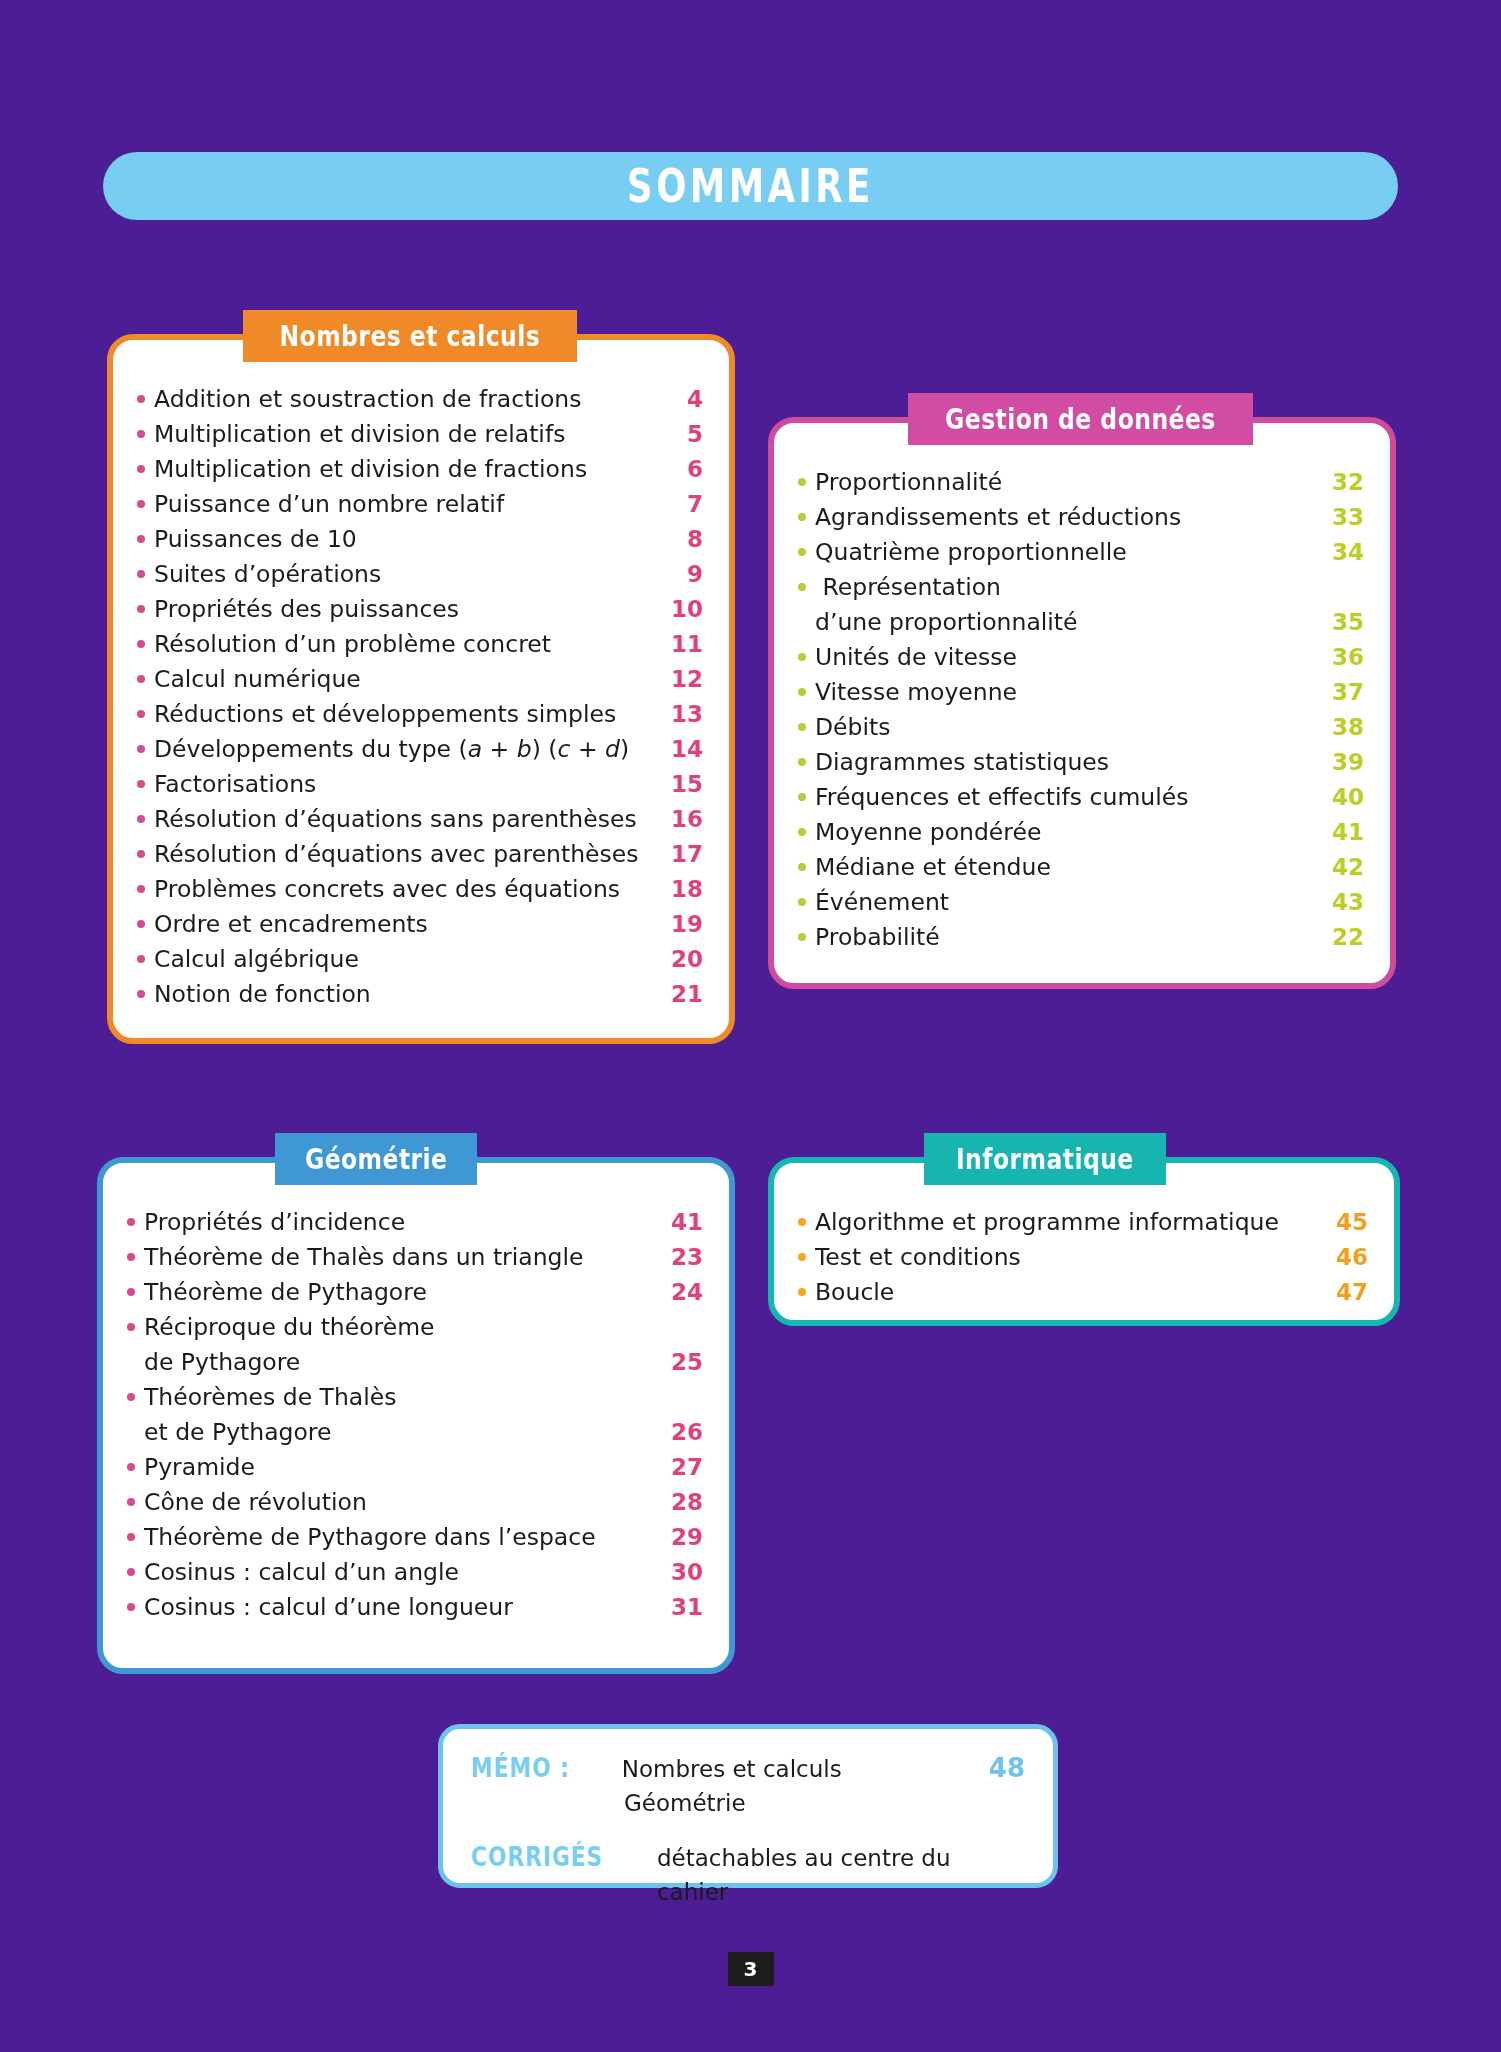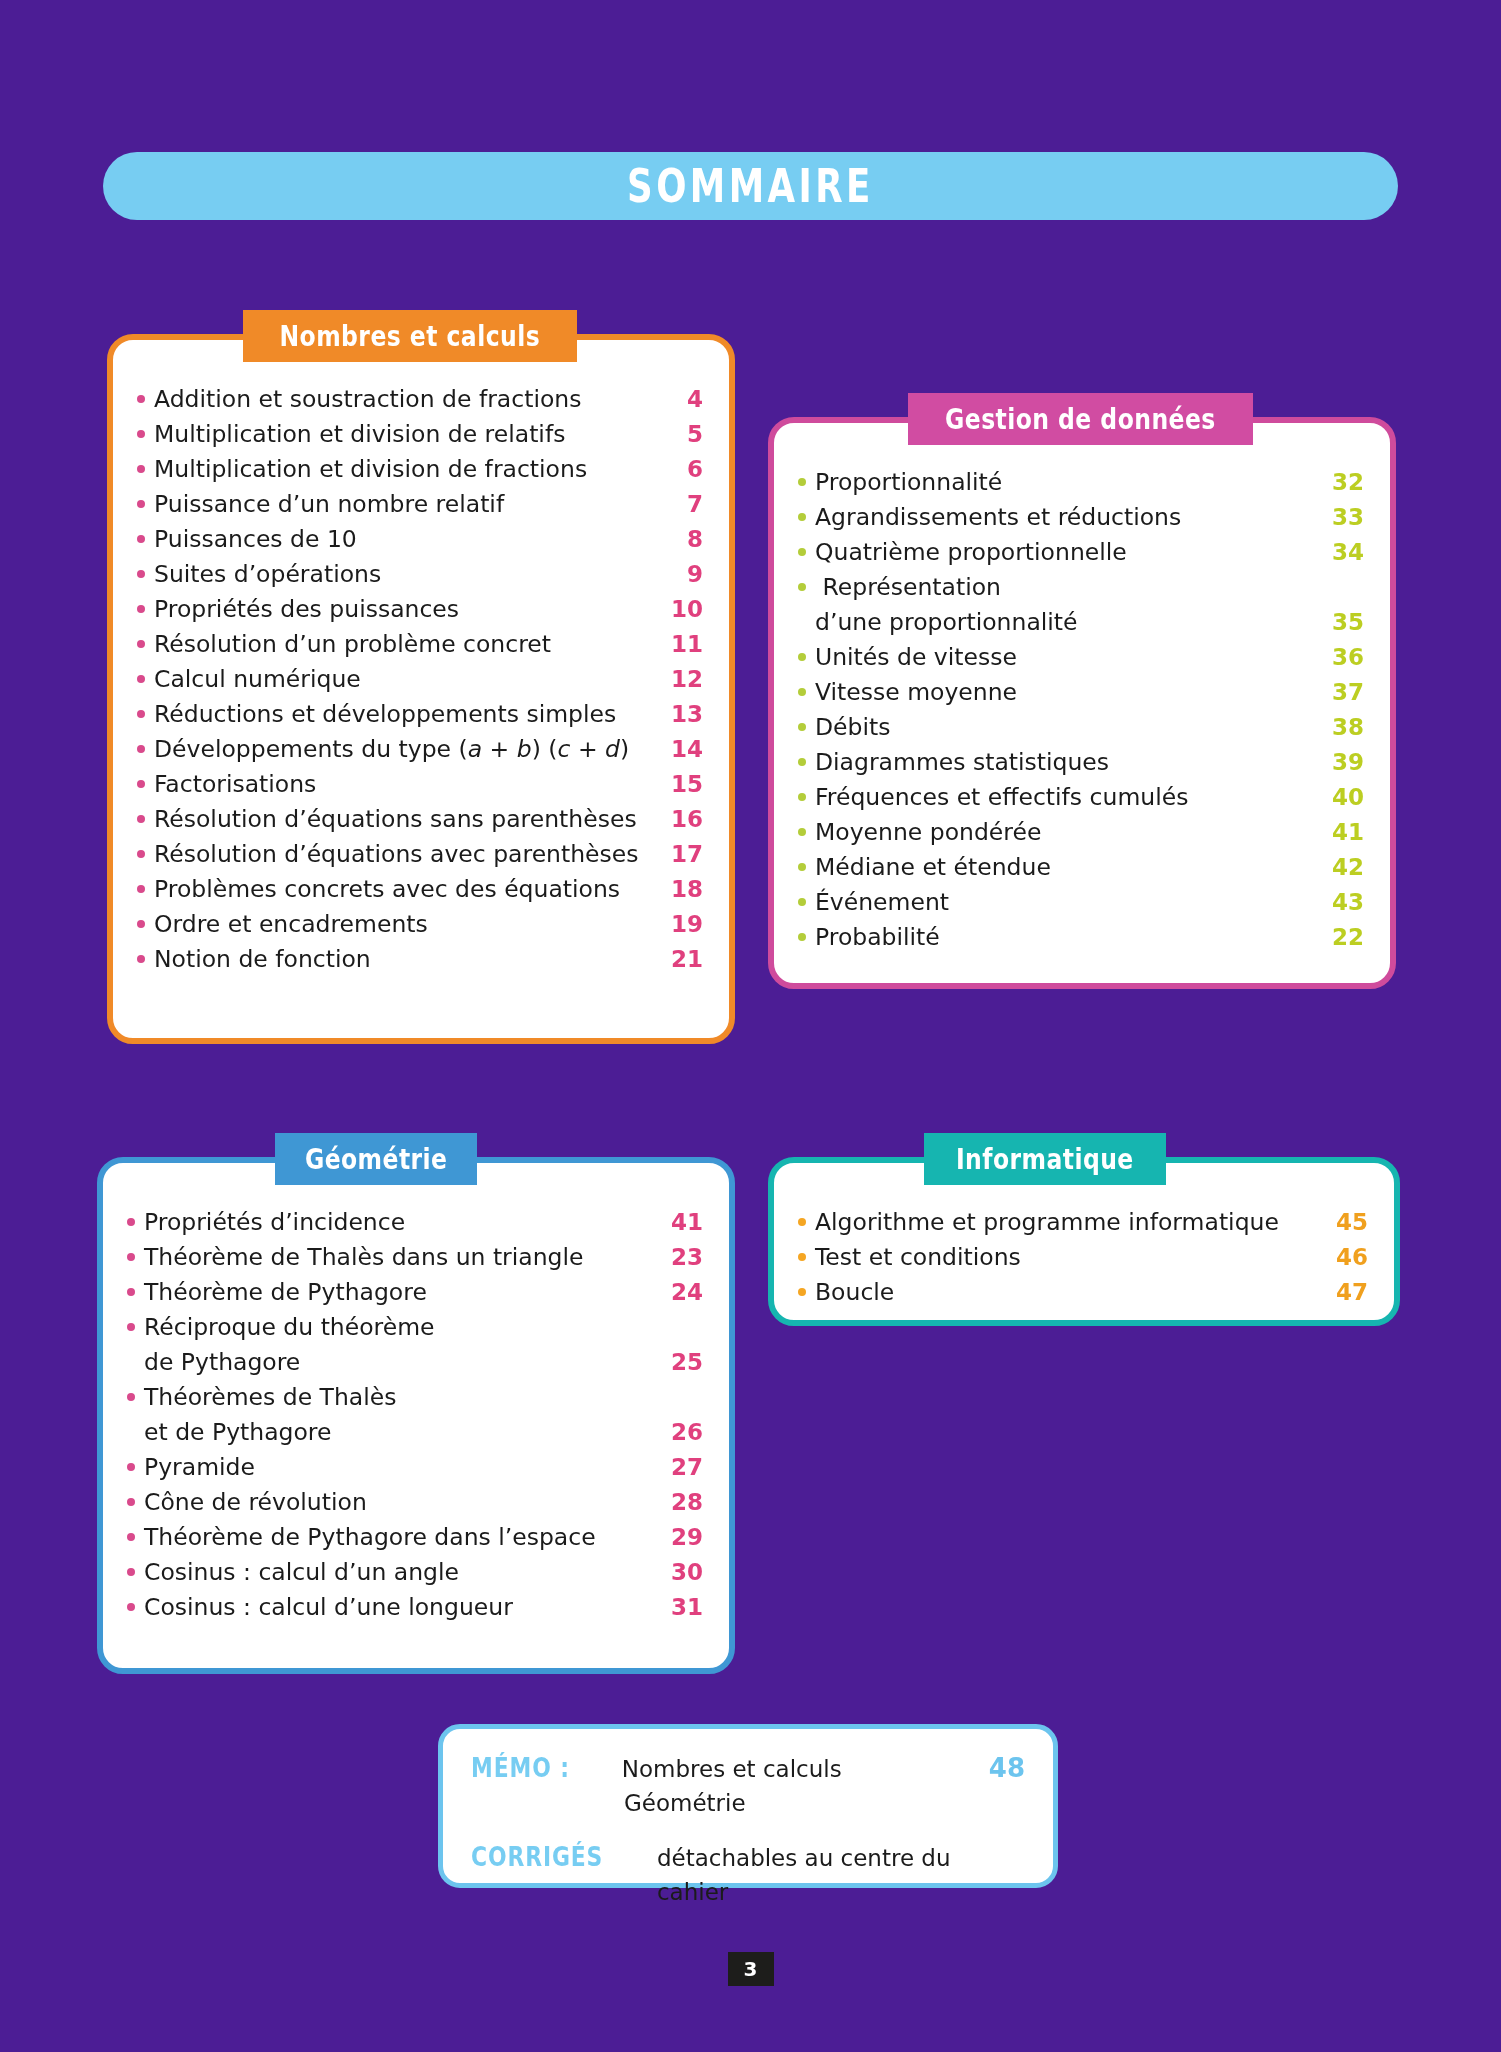--- a/index.html
+++ b/index.html
@@ -293,20 +293,25 @@
           <span class="toc-label">Problèmes concrets avec des équations</span>
           <span class="toc-page">18</span>
         </li>
         <li class="toc-row">
           <span class="toc-bullet"></span>
           <span class="toc-label">Ordre et encadrements</span>
           <span class="toc-page">19</span>
         </li>
         <li class="toc-row">
           <span class="toc-bullet"></span>
+          <span class="toc-label">Calcul algébrique</span>
+          <span class="toc-page">20</span>
+        </li>
+        <li class="toc-row">
+          <span class="toc-bullet"></span>
           <span class="toc-label">Notion de fonction</span>
           <span class="toc-page">21</span>
         </li>
       </ul>
   </div>
 
   <div class="card" id="card-gestion">
     <div class="card-tab">
       <span class="card-tab-label">Gestion de données</span>
     </div>

